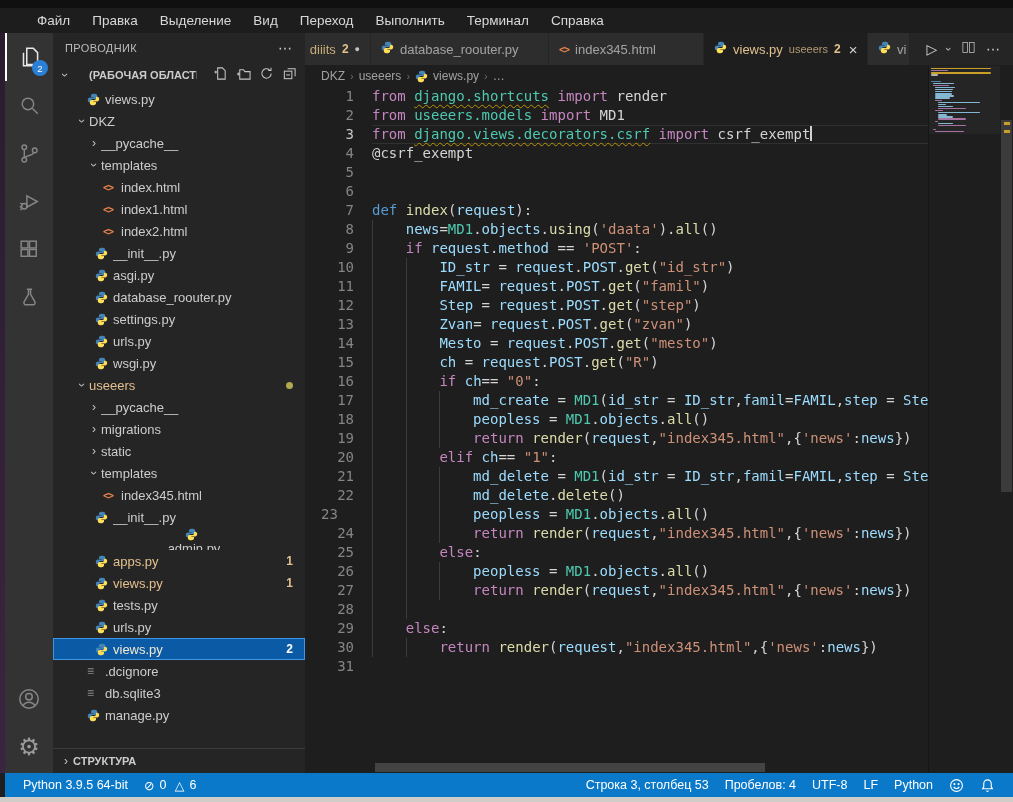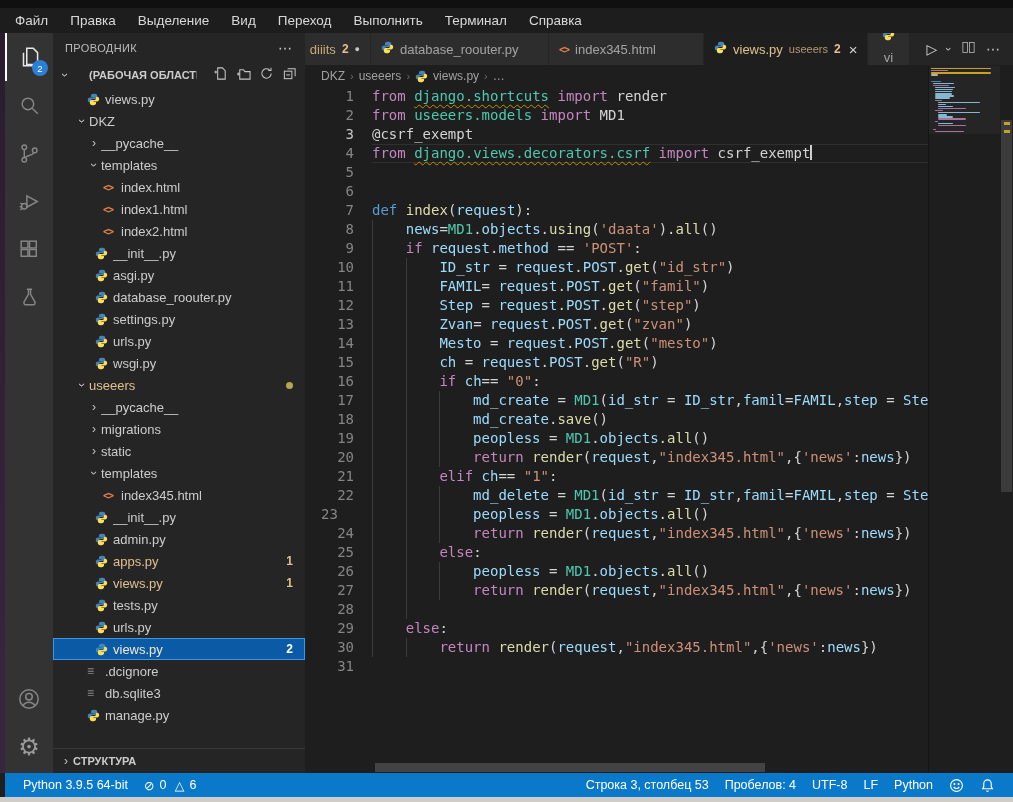--- a/index.html
+++ b/index.html
@@ -2,21 +2,21 @@
 <html><head>
 <meta charset="utf-8">
 <style>
   * { margin:0; padding:0; box-sizing:border-box; }
   body { background:#000; font-family:"Liberation Sans", sans-serif; }
   .screen { position:relative; width:1013px; height:802px; background:#1e1e1e; overflow:hidden; }
 
   
   .top-strip { position:absolute; left:0; top:0; width:1013px; height:8px; background:#101010; }
   .menubar { position:absolute; left:0; top:8px; width:1013px; height:25px; background:#1d1d1d;
-             display:flex; align-items:center; padding-left:4px; }
+             display:flex; align-items:center; padding-left:26px; }
   .menu-item { color:#d8d8d8; font-size:13.5px; padding:0 11px; height:100%; display:flex; align-items:center; cursor:default; }
 
   
   .main { position:absolute; left:0; top:33px; width:1013px; height:740px; display:flex; }
   .desktop-sliver { width:5px; height:100%; background:linear-gradient(#2a1c2e,#3a2540); }
   .activitybar { width:48px; height:100%; background:#333333; position:relative; }
   .act-item { width:48px; height:48px; display:flex; align-items:center; justify-content:center; position:relative; color:#868686; }
   .act-item svg { stroke:#868686; fill:none; stroke-width:1.4; }
   .act-item.active { border-left:2px solid #ffffff; }
   .act-item.active svg { stroke:#e7e7e7; }
@@ -335,21 +335,21 @@
           </div>
           <div class="trow" style="padding-left: 42px;">
             <span class="ficon">
               <svg width="13" height="13" viewBox="0 0 16 16">
                 <path fill="#4584b6" d="M7.9 1C6 1 4.9 1.9 4.9 3.3V5h3.3v.6H3.5C2.1 5.6 1 6.7 1 8.5s1 2.9 2.4 2.9h1.4V9.5c0-1.3 1.1-2.2 2.4-2.2h3.3c1.1 0 2-.9 2-2V3.3C12.5 1.9 11.2 1 9.7 1z"></path>
                 <path fill="#ffde57" d="M8.1 15c1.9 0 3-.9 3-2.3V11H7.8v-.6h4.7c1.4 0 2.5-1.1 2.5-2.9s-1-2.9-2.4-2.9h-1.4v1.9c0 1.3-1.1 2.2-2.4 2.2H5.5c-1.1 0-2 .9-2 2v2C3.5 14.1 4.8 15 6.3 15z"></path>
               </svg>
             </span>
             <span class="lbl">__init__.py</span>
           </div>
-          <div class="trow" style="padding-left: 42px;">
+          <div class="trow" style="padding-left: 42px; flex-direction: column;">
             <span class="ficon">
               <svg width="13" height="13" viewBox="0 0 16 16">
                 <path fill="#4584b6" d="M7.9 1C6 1 4.9 1.9 4.9 3.3V5h3.3v.6H3.5C2.1 5.6 1 6.7 1 8.5s1 2.9 2.4 2.9h1.4V9.5c0-1.3 1.1-2.2 2.4-2.2h3.3c1.1 0 2-.9 2-2V3.3C12.5 1.9 11.2 1 9.7 1z"></path>
                 <path fill="#ffde57" d="M8.1 15c1.9 0 3-.9 3-2.3V11H7.8v-.6h4.7c1.4 0 2.5-1.1 2.5-2.9s-1-2.9-2.4-2.9h-1.4v1.9c0 1.3-1.1 2.2-2.4 2.2H5.5c-1.1 0-2 .9-2 2v2C3.5 14.1 4.8 15 6.3 15z"></path>
               </svg>
             </span>
             <span class="lbl">admin.py</span>
           </div>
           <div class="trow" style="padding-left: 42px;">
             <span class="ficon">
@@ -449,21 +449,21 @@
             <div class="tab active" style="width: 164px;">
               <span><svg width="13" height="13" viewBox="0 0 16 16">
                   <path fill="#4584b6" d="M7.9 1C6 1 4.9 1.9 4.9 3.3V5h3.3v.6H3.5C2.1 5.6 1 6.7 1 8.5s1 2.9 2.4 2.9h1.4V9.5c0-1.3 1.1-2.2 2.4-2.2h3.3c1.1 0 2-.9 2-2V3.3C12.5 1.9 11.2 1 9.7 1z"></path>
                   <path fill="#ffde57" d="M8.1 15c1.9 0 3-.9 3-2.3V11H7.8v-.6h4.7c1.4 0 2.5-1.1 2.5-2.9s-1-2.9-2.4-2.9h-1.4v1.9c0 1.3-1.1 2.2-2.4 2.2H5.5c-1.1 0-2 .9-2 2v2C3.5 14.1 4.8 15 6.3 15z"></path>
                 </svg></span>
               <span class="tlabel mod">views.py</span>
               <span class="tsub">useeers</span>
               <span class="tbadge">2</span>
               <span class="tclose">×</span>
             </div>
-            <div class="tab" style="width: 42px; justify-content: flex-end; flex-direction: column;">
+            <div class="tab" style="width: 42px; justify-content: flex-start;">
               <span><svg width="13" height="13" viewBox="0 0 16 16">
                   <path fill="#4584b6" d="M7.9 1C6 1 4.9 1.9 4.9 3.3V5h3.3v.6H3.5C2.1 5.6 1 6.7 1 8.5s1 2.9 2.4 2.9h1.4V9.5c0-1.3 1.1-2.2 2.4-2.2h3.3c1.1 0 2-.9 2-2V3.3C12.5 1.9 11.2 1 9.7 1z"></path>
                   <path fill="#ffde57" d="M8.1 15c1.9 0 3-.9 3-2.3V11H7.8v-.6h4.7c1.4 0 2.5-1.1 2.5-2.9s-1-2.9-2.4-2.9h-1.4v1.9c0 1.3-1.1 2.2-2.4 2.2H5.5c-1.1 0-2 .9-2 2v2C3.5 14.1 4.8 15 6.3 15z"></path>
                 </svg></span>
               <span class="tlabel">vi</span>
             </div>
           </span>
         <span class="tab-actions">
           <span class="run-glyph">▷</span>
           <span class="chev-small">›</span>
@@ -519,40 +519,40 @@
             <div class="ln" style="height: 19px;">26</div>
             <div class="ln" style="height: 19px;">27</div>
             <div class="ln" style="height: 19px;">28</div>
             <div class="ln" style="height: 19px;">29</div>
             <div class="ln" style="height: 19px;">30</div>
             <div class="ln" style="height: 19px;">31</div>
           </div>
         <div class="code" id="code">
             <div class="cline"><span class="tk-kw">from</span><span class="tk-t"> </span><span class="tk-tyw">django.shortcuts</span><span class="tk-t"> </span><span class="tk-kw">import</span><span class="tk-t"> render</span></div>
             <div class="cline"><span class="tk-kw">from</span><span class="tk-t"> </span><span class="tk-ty">useeers.models</span><span class="tk-t"> </span><span class="tk-kw">import</span><span class="tk-t"> MD1</span></div>
+            <div class="cline cur"><span class="tk-kw">from</span><span class="tk-t"> </span><span class="tk-tyw">django.views.decorators.csrf</span><span class="tk-t"> </span><span class="tk-kw">import</span><span class="tk-t"> csrf_exempt</span><span class="caret"></span></div>
             <div class="cline"><span class="tk-t">@csrf_exempt</span></div>
-            <div class="cline cur"><span class="tk-kw">from</span><span class="tk-t"> </span><span class="tk-tyw">django.views.decorators.csrf</span><span class="tk-t"> </span><span class="tk-kw">import</span><span class="tk-t"> csrf_exempt</span><span class="caret"></span></div>
             <div class="cline"></div>
             <div class="cline"></div>
             <div class="cline"><span class="tk-df">def</span><span class="tk-t"> </span><span class="tk-fn">index</span><span class="tk-t">(</span><span class="tk-v">request</span><span class="tk-t">):</span></div>
             <div class="cline"><span class="ig"></span><span class="tk-v">news</span><span class="tk-t">=</span><span class="tk-ty">MD1</span><span class="tk-t">.</span><span class="tk-v">objects</span><span class="tk-t">.</span><span class="tk-fn">using</span><span class="tk-t">(</span><span class="tk-s">'daata'</span><span class="tk-t">).</span><span class="tk-fn">all</span><span class="tk-t">()</span></div>
             <div class="cline"><span class="ig"></span><span class="tk-kw">if</span><span class="tk-t"> </span><span class="tk-v">request</span><span class="tk-t">.</span><span class="tk-v">method</span><span class="tk-t"> == </span><span class="tk-s">'POST'</span><span class="tk-t">:</span></div>
             <div class="cline"><span class="ig"></span><span class="ig"></span><span class="tk-v">ID_str</span><span class="tk-t"> = </span><span class="tk-v">request</span><span class="tk-t">.</span><span class="tk-v">POST</span><span class="tk-t">.</span><span class="tk-fn">get</span><span class="tk-t">(</span><span class="tk-s">"id_str"</span><span class="tk-t">)</span></div>
             <div class="cline"><span class="ig"></span><span class="ig"></span><span class="tk-v">FAMIL</span><span class="tk-t">= </span><span class="tk-v">request</span><span class="tk-t">.</span><span class="tk-v">POST</span><span class="tk-t">.</span><span class="tk-fn">get</span><span class="tk-t">(</span><span class="tk-s">"famil"</span><span class="tk-t">)</span></div>
             <div class="cline"><span class="ig"></span><span class="ig"></span><span class="tk-v">Step</span><span class="tk-t"> = </span><span class="tk-v">request</span><span class="tk-t">.</span><span class="tk-v">POST</span><span class="tk-t">.</span><span class="tk-fn">get</span><span class="tk-t">(</span><span class="tk-s">"step"</span><span class="tk-t">)</span></div>
             <div class="cline"><span class="ig"></span><span class="ig"></span><span class="tk-v">Zvan</span><span class="tk-t">= </span><span class="tk-v">request</span><span class="tk-t">.</span><span class="tk-v">POST</span><span class="tk-t">.</span><span class="tk-fn">get</span><span class="tk-t">(</span><span class="tk-s">"zvan"</span><span class="tk-t">)</span></div>
             <div class="cline"><span class="ig"></span><span class="ig"></span><span class="tk-v">Mesto</span><span class="tk-t"> = </span><span class="tk-v">request</span><span class="tk-t">.</span><span class="tk-v">POST</span><span class="tk-t">.</span><span class="tk-fn">get</span><span class="tk-t">(</span><span class="tk-s">"mesto"</span><span class="tk-t">)</span></div>
             <div class="cline"><span class="ig"></span><span class="ig"></span><span class="tk-v">ch</span><span class="tk-t"> = </span><span class="tk-v">request</span><span class="tk-t">.</span><span class="tk-v">POST</span><span class="tk-t">.</span><span class="tk-fn">get</span><span class="tk-t">(</span><span class="tk-s">"R"</span><span class="tk-t">)</span></div>
             <div class="cline"><span class="ig"></span><span class="ig"></span><span class="tk-kw">if</span><span class="tk-t"> </span><span class="tk-v">ch</span><span class="tk-t">== </span><span class="tk-s">"0"</span><span class="tk-t">:</span></div>
             <div class="cline"><span class="ig"></span><span class="ig"></span><span class="ig"></span><span class="tk-v">md_create</span><span class="tk-t"> = </span><span class="tk-ty">MD1</span><span class="tk-t">(</span><span class="tk-v">id_str</span><span class="tk-t"> = </span><span class="tk-v">ID_str</span><span class="tk-t">,</span><span class="tk-v">famil</span><span class="tk-t">=</span><span class="tk-v">FAMIL</span><span class="tk-t">,</span><span class="tk-v">step</span><span class="tk-t"> = </span><span class="tk-v">Step</span></div>
-            <div class="cline"><span class="ig"></span><span class="ig"></span><span class="ig"></span><span class="tk-v">md_create</span><span class="tk-t">.</span><span class="tk-fn">save</span><span class="tk-t">()</span></div>
             <div class="cline"><span class="ig"></span><span class="ig"></span><span class="ig"></span><span class="tk-v">peopless</span><span class="tk-t"> = </span><span class="tk-ty">MD1</span><span class="tk-t">.</span><span class="tk-v">objects</span><span class="tk-t">.</span><span class="tk-fn">all</span><span class="tk-t">()</span></div>
             <div class="cline"><span class="ig"></span><span class="ig"></span><span class="ig"></span><span class="tk-kw">return</span><span class="tk-t"> </span><span class="tk-fn">render</span><span class="tk-t">(</span><span class="tk-v">request</span><span class="tk-t">,</span><span class="tk-s">"index345.html"</span><span class="tk-t">,{</span><span class="tk-s">'news'</span><span class="tk-t">:</span><span class="tk-v">news</span><span class="tk-t">})</span></div>
             <div class="cline"><span class="ig"></span><span class="ig"></span><span class="tk-kw">elif</span><span class="tk-t"> </span><span class="tk-v">ch</span><span class="tk-t">== </span><span class="tk-s">"1"</span><span class="tk-t">:</span></div>
             <div class="cline"><span class="ig"></span><span class="ig"></span><span class="ig"></span><span class="tk-v">md_delete</span><span class="tk-t"> = </span><span class="tk-ty">MD1</span><span class="tk-t">(</span><span class="tk-v">id_str</span><span class="tk-t"> = </span><span class="tk-v">ID_str</span><span class="tk-t">,</span><span class="tk-v">famil</span><span class="tk-t">=</span><span class="tk-v">FAMIL</span><span class="tk-t">,</span><span class="tk-v">step</span><span class="tk-t"> = </span><span class="tk-v">Step</span></div>
+            <div class="cline"><span class="ig"></span><span class="ig"></span><span class="ig"></span><span class="tk-v">md_delete</span><span class="tk-t">.</span><span class="tk-fn">delete</span><span class="tk-t">()</span></div>
             <div class="cline"><span class="ig"></span><span class="ig"></span><span class="ig"></span><span class="tk-v">peopless</span><span class="tk-t"> = </span><span class="tk-ty">MD1</span><span class="tk-t">.</span><span class="tk-v">objects</span><span class="tk-t">.</span><span class="tk-fn">all</span><span class="tk-t">()</span></div>
             <div class="cline"><span class="ig"></span><span class="ig"></span><span class="ig"></span><span class="tk-kw">return</span><span class="tk-t"> </span><span class="tk-fn">render</span><span class="tk-t">(</span><span class="tk-v">request</span><span class="tk-t">,</span><span class="tk-s">"index345.html"</span><span class="tk-t">,{</span><span class="tk-s">'news'</span><span class="tk-t">:</span><span class="tk-v">news</span><span class="tk-t">})</span></div>
             <div class="cline"><span class="ig"></span><span class="ig"></span><span class="tk-kw">else</span><span class="tk-t">:</span></div>
             <div class="cline"><span class="ig"></span><span class="ig"></span><span class="ig"></span><span class="tk-v">peopless</span><span class="tk-t"> = </span><span class="tk-ty">MD1</span><span class="tk-t">.</span><span class="tk-v">objects</span><span class="tk-t">.</span><span class="tk-fn">all</span><span class="tk-t">()</span></div>
             <div class="cline"><span class="ig"></span><span class="ig"></span><span class="ig"></span><span class="tk-kw">return</span><span class="tk-t"> </span><span class="tk-fn">render</span><span class="tk-t">(</span><span class="tk-v">request</span><span class="tk-t">,</span><span class="tk-s">"index345.html"</span><span class="tk-t">,{</span><span class="tk-s">'news'</span><span class="tk-t">:</span><span class="tk-v">news</span><span class="tk-t">})</span></div>
             <div class="cline"><span class="ig"></span><span class="ig"></span></div>
             <div class="cline"><span class="ig"></span><span class="tk-kw">else</span><span class="tk-t">:</span></div>
             <div class="cline"><span class="ig"></span><span class="ig"></span><span class="tk-kw">return</span><span class="tk-t"> </span><span class="tk-fn">render</span><span class="tk-t">(</span><span class="tk-v">request</span><span class="tk-t">,</span><span class="tk-s">"index345.html"</span><span class="tk-t">,{</span><span class="tk-s">'news'</span><span class="tk-t">:</span><span class="tk-v">news</span><span class="tk-t">})</span></div>
           </div>
       </div>

